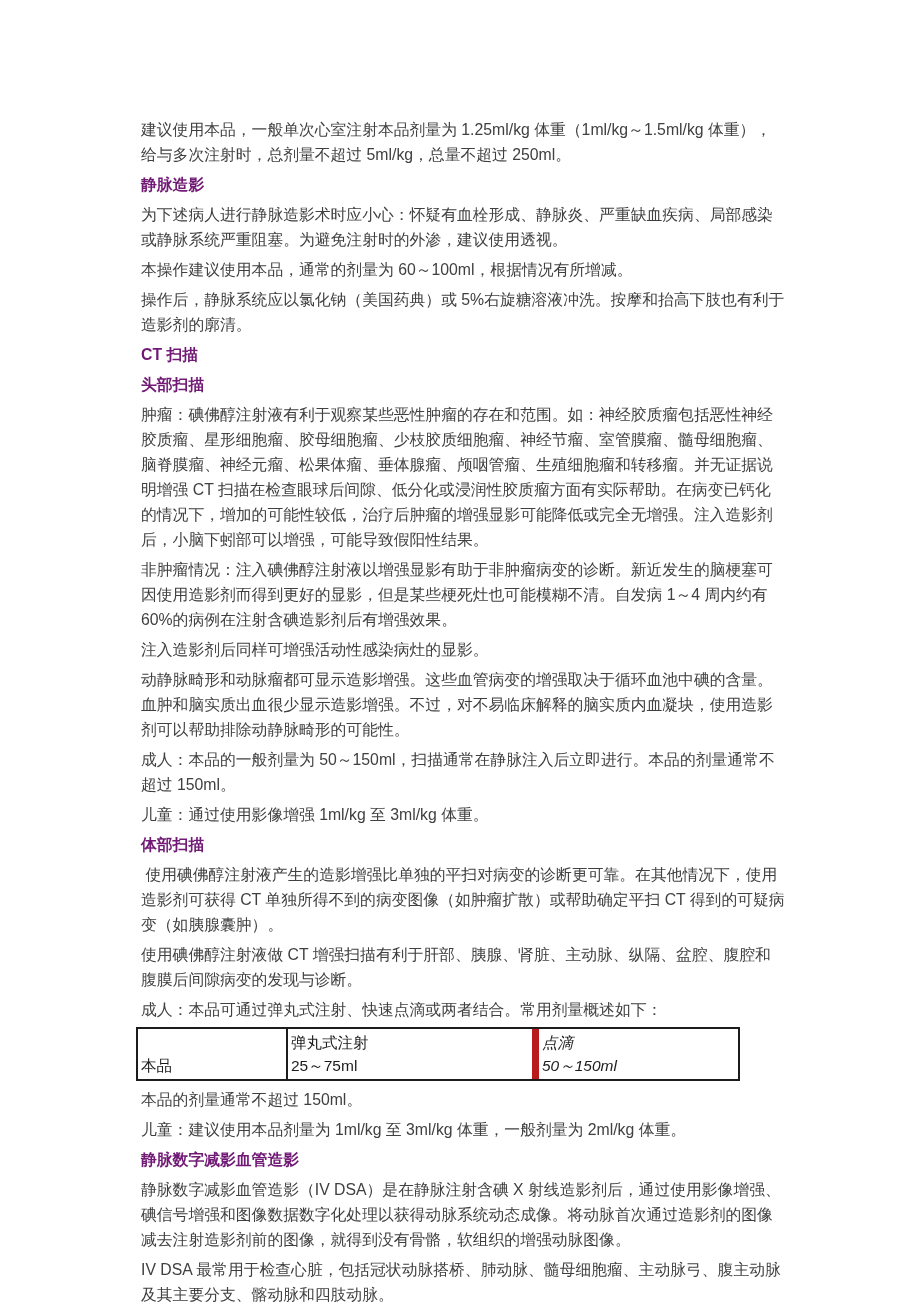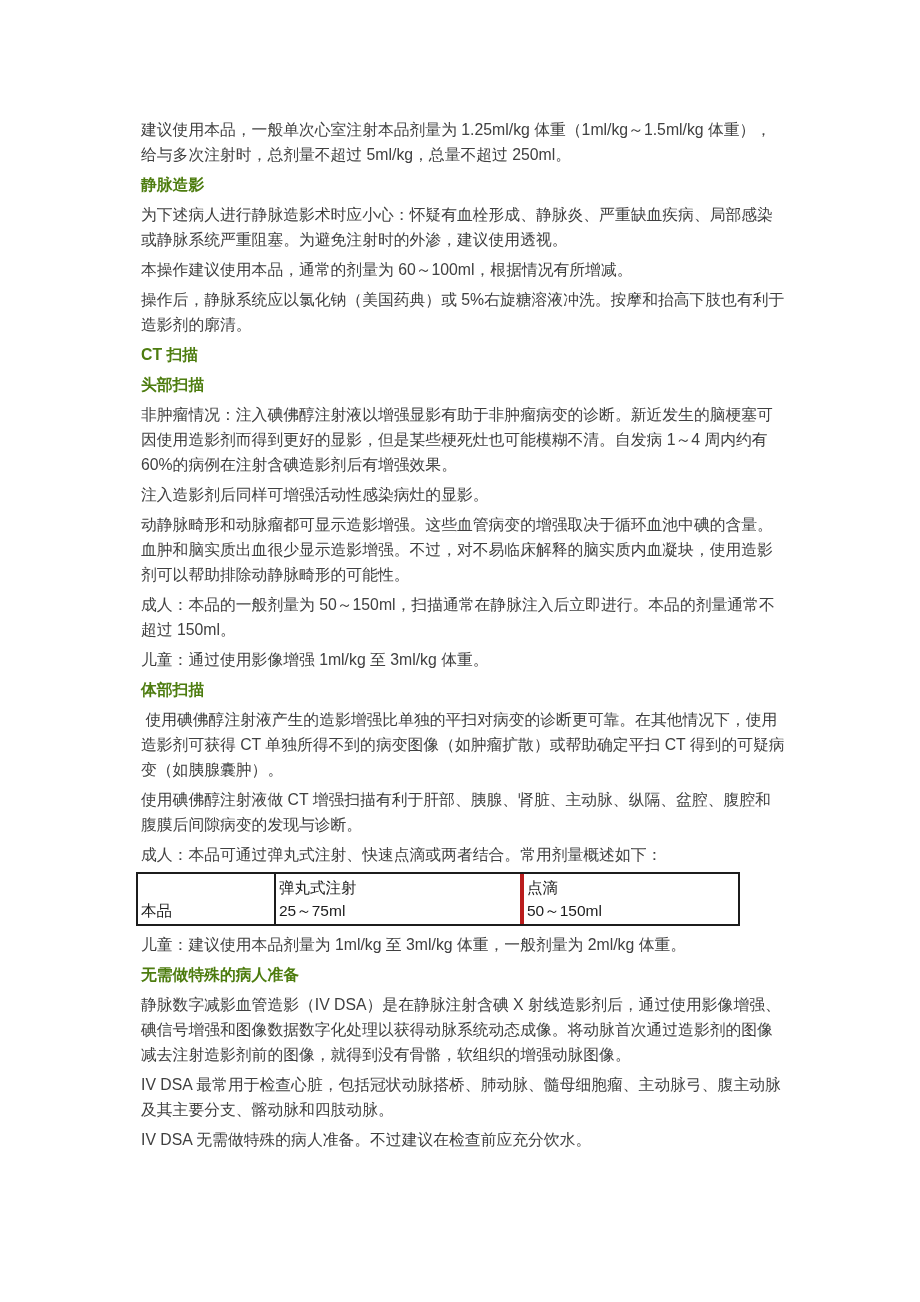--- a/index.html
+++ b/index.html
@@ -23,65 +23,67 @@
     margin: 5px;
     padding: 0;
     font-size: inherit;
     line-height: inherit;
     white-space: pre-wrap;
     word-break: break-word;
     text-align: left;
   }
   .heading {
     font-weight: bold;
-    color: #4d7c0f;
+    color: #701a75;
   }
   
   .dose-table {
     display: flex;
     width: 604px;
     box-sizing: border-box;
     border: 2px solid #1c1c1c;
     margin: 3px 0 6px 0;
     color: #1c1c1c;
     line-height: 23px;
     font-size: 15.5px;
   }
   .dt-cell {
     box-sizing: border-box;
     padding: 2px 10px 2px 3px;
     min-height: 48px;
   }
   .dt-c1 {
-    width: 136px;
+    width: 148px;
     display: flex;
     align-items: flex-end;
   }
   .dt-c2 {
     width: 246px;
     border-left: 2px solid #1c1c1c;
   }
   .dt-c3 {
     flex: 1;
-    border-left: 4px solid #b91c1c;
+    border-left: 7px solid #b91c1c;
+    font-style: italic;
   }
   .dt-line { white-space: pre-wrap; }
 </style>
 </head>
 <body>
 
 <div class="page">
 
   <p class="para">建议使用本品，一般单次心室注射本品剂量为 1.25ml/kg 体重（1ml/kg～1.5ml/kg 体重），给与多次注射时，总剂量不超过 5ml/kg，总量不超过 250ml。</p>
   <h3 class="heading">静脉造影</h3>
   <p class="para">为下述病人进行静脉造影术时应小心：怀疑有血栓形成、静脉炎、严重缺血疾病、局部感染或静脉系统严重阻塞。为避免注射时的外渗，建议使用透视。</p>
   <p class="para">本操作建议使用本品，通常的剂量为 60～100ml，根据情况有所增减。</p>
   <p class="para">操作后，静脉系统应以氯化钠（美国药典）或 5%右旋糖溶液冲洗。按摩和抬高下肢也有利于造影剂的廓清。</p>
   <h3 class="heading">CT 扫描</h3>
   <h3 class="heading">头部扫描</h3>
+  <p class="para">肿瘤：碘佛醇注射液有利于观察某些恶性肿瘤的存在和范围。如：神经胶质瘤包括恶性神经胶质瘤、星形细胞瘤、胶母细胞瘤、少枝胶质细胞瘤、神经节瘤、室管膜瘤、髓母细胞瘤、脑脊膜瘤、神经元瘤、松果体瘤、垂体腺瘤、颅咽管瘤、生殖细胞瘤和转移瘤。并无证据说明增强 CT 扫描在检查眼球后间隙、低分化或浸润性胶质瘤方面有实际帮助。在病变已钙化的情况下，增加的可能性较低，治疗后肿瘤的增强显影可能降低或完全无增强。注入造影剂后，小脑下蚓部可以增强，可能导致假阳性结果。</p>
   <p class="para">非肿瘤情况：注入碘佛醇注射液以增强显影有助于非肿瘤病变的诊断。新近发生的脑梗塞可因使用造影剂而得到更好的显影，但是某些梗死灶也可能模糊不清。自发病 1～4 周内约有 60%的病例在注射含碘造影剂后有增强效果。</p>
   <p class="para">注入造影剂后同样可增强活动性感染病灶的显影。</p>
   <p class="para">动静脉畸形和动脉瘤都可显示造影增强。这些血管病变的增强取决于循环血池中碘的含量。血肿和脑实质出血很少显示造影增强。不过，对不易临床解释的脑实质内血凝块，使用造影剂可以帮助排除动静脉畸形的可能性。</p>
   <p class="para">成人：本品的一般剂量为 50～150ml，扫描通常在静脉注入后立即进行。本品的剂量通常不超过 150ml。</p>
   <p class="para">儿童：通过使用影像增强 1ml/kg 至 3ml/kg 体重。</p>
   <h3 class="heading">体部扫描</h3>
   <p class="para"> 使用碘佛醇注射液产生的造影增强比单独的平扫对病变的诊断更可靠。在其他情况下，使用造影剂可获得 CT 单独所得不到的病变图像（如肿瘤扩散）或帮助确定平扫 CT 得到的可疑病变（如胰腺囊肿）。</p>
   <p class="para">使用碘佛醇注射液做 CT 增强扫描有利于肝部、胰腺、肾脏、主动脉、纵隔、盆腔、腹腔和腹膜后间隙病变的发现与诊断。</p>
   <p class="para">成人：本品可通过弹丸式注射、快速点滴或两者结合。常用剂量概述如下：</p>
 
@@ -92,19 +94,20 @@
     <div class="dt-cell dt-c2">
       <div class="dt-line">弹丸式注射</div>
       <div class="dt-line">25～75ml</div>
     </div>
     <div class="dt-cell dt-c3">
       <div class="dt-line">点滴</div>
       <div class="dt-line">50～150ml</div>
     </div>
   </div>
 
+  <p class="para">本品的剂量通常不超过 150ml。</p>
   <p class="para">儿童：建议使用本品剂量为 1ml/kg 至 3ml/kg 体重，一般剂量为 2ml/kg 体重。</p>
-  <h3 class="heading">无需做特殊的病人准备</h3>
+  <h3 class="heading">静脉数字减影血管造影</h3>
   <p class="para">静脉数字减影血管造影（IV DSA）是在静脉注射含碘 X 射线造影剂后，通过使用影像增强、碘信号增强和图像数据数字化处理以获得动脉系统动态成像。将动脉首次通过造影剂的图像减去注射造影剂前的图像，就得到没有骨骼，软组织的增强动脉图像。</p>
   <p class="para">IV DSA 最常用于检查心脏，包括冠状动脉搭桥、肺动脉、髓母细胞瘤、主动脉弓、腹主动脉及其主要分支、髂动脉和四肢动脉。</p>
   <p class="para">IV DSA 无需做特殊的病人准备。不过建议在检查前应充分饮水。</p>
 
 </div>
 
 </body></html>

